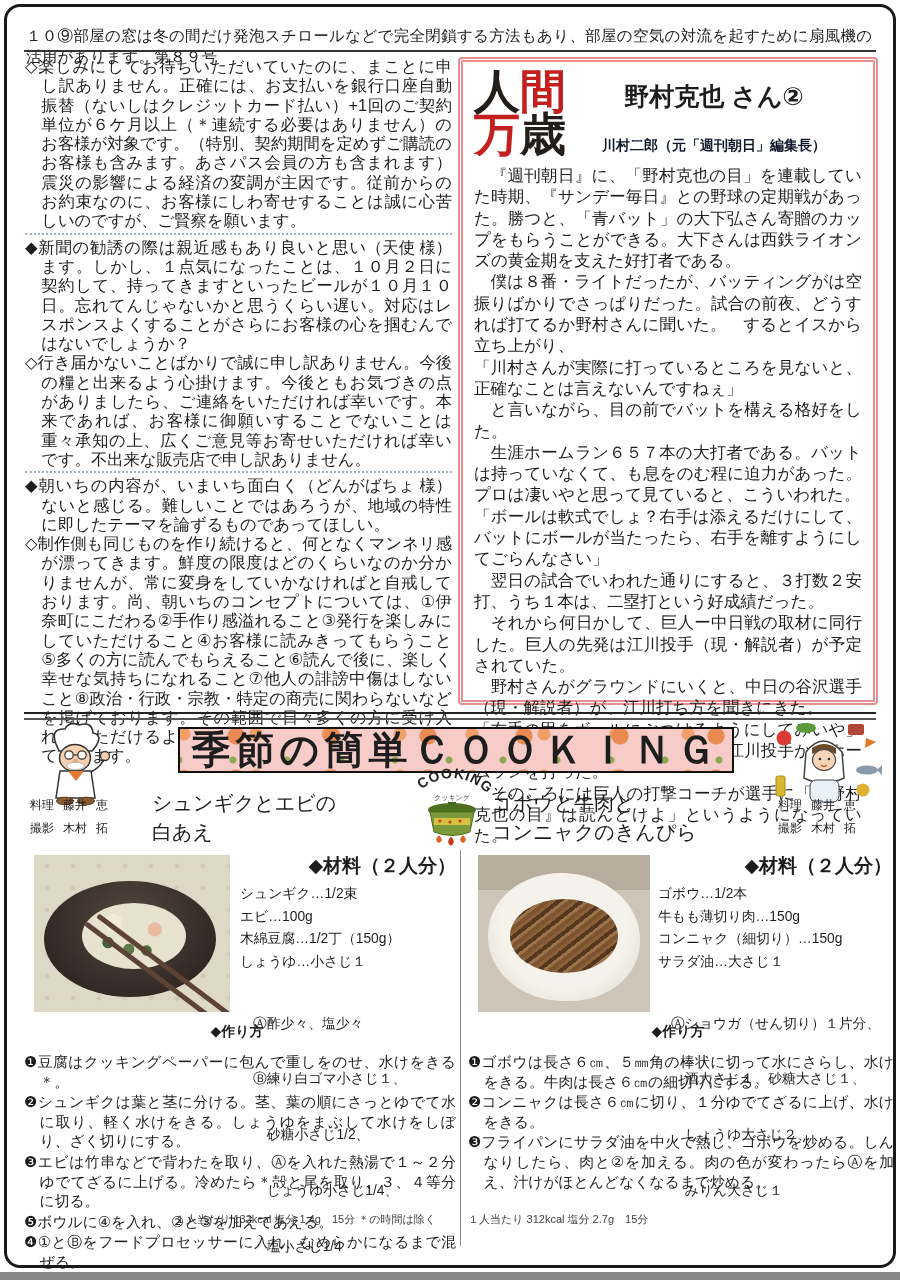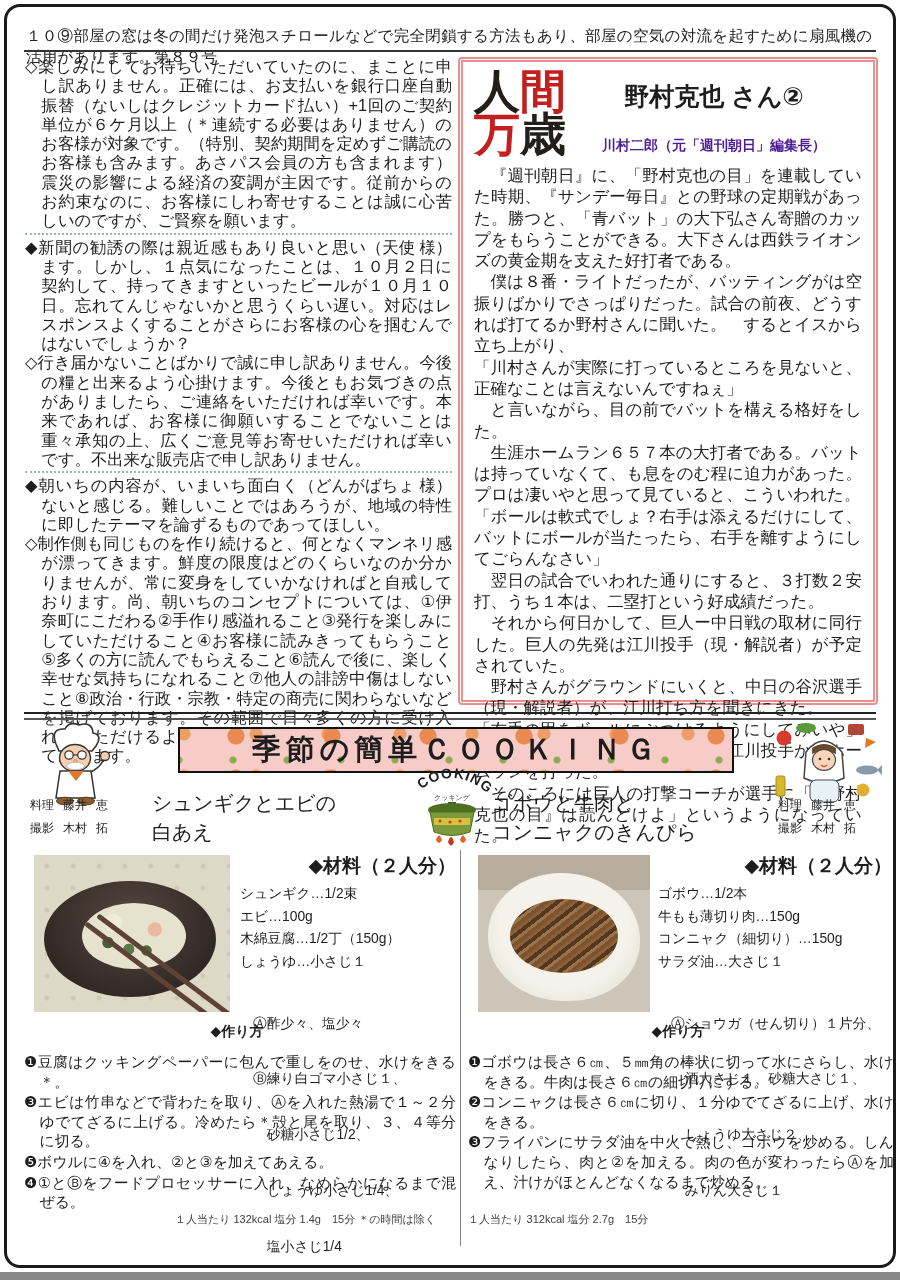--- a/index.html
+++ b/index.html
@@ -26,21 +26,21 @@
   .feature-titles{flex:1;text-align:center;padding-top:10px;}
   .feature-title{font-size:25px;font-weight:bold;}
   .feature-byline{margin-top:10px;font-size:14px;font-weight:bold;font-family:"Liberation Serif","DejaVu Serif",serif;}
   .feature-body{margin-top:9px;font-size:16.5px;line-height:21.3px;text-align:justify;}
   .fp{margin:0;white-space:pre-wrap;}
 
   
   .double-rule{position:absolute;left:24px;right:24px;top:712px;height:4px;
         border-top:2px solid #222;border-bottom:2px solid #555;}
   .banner{position:absolute;left:178px;top:727px;width:552px;height:42px;border:2px solid #111;
-        display:flex;align-items:center;justify-content:center;font-size:29px;font-weight:bold;letter-spacing:5px;
+        display:flex;align-items:center;justify-content:center;font-size:39px;font-weight:bold;letter-spacing:5px;
         background-color:#f6cbc8;
         background-image:radial-gradient(circle,#e98a52 0 8px,rgba(0,0,0,0) 9px),
                          radial-gradient(circle,#ef9f66 0 6px,rgba(0,0,0,0) 7px),
                          radial-gradient(circle,#8fab52 0 3px,rgba(0,0,0,0) 4px);
         background-size:96px 42px,72px 42px,54px 42px;
         background-position:8px -14px,40px 26px,26px 10px;background-repeat:repeat;font-family:Liberation Serif, serif;}
   .illu{position:absolute;}
   .credits{position:absolute;display:grid;grid-template-columns:auto auto auto;column-gap:9px;row-gap:2px;
         font-size:12px;line-height:14px;gap:9px;}
   .r-title{position:absolute;font-size:20px;font-weight:normal;line-height:29px;}
@@ -100,21 +100,21 @@
   <div class="feature-box">
     <div class="feature-head">
       <div class="bz-logo">
         <span class="bz-c" style="color: rgb(36, 30, 26);">人</span>
         <span class="bz-c" style="color: rgb(196, 31, 31);">間</span>
         <span class="bz-c" style="color: rgb(196, 31, 31);">万</span>
         <span class="bz-c" style="color: rgb(36, 30, 26);">歳</span>
       </div>
       <div class="feature-titles">
         <div class="feature-title">野村克也 さん②</div>
-        <div class="feature-byline" style="color: #4c1d95; margin-top: 24px;">川村二郎（元「週刊朝日」編集長）</div>
+        <div class="feature-byline" style="color: #0f172a; margin-top: 24px;">川村二郎（元「週刊朝日」編集長）</div>
       </div>
     </div>
     <div class="feature-body">
       <p class="fp">　『週刊朝日』に、「野村克也の目」を連載していた時期、『サンデー毎日』との野球の定期戦があった。勝つと、「青バット」の大下弘さん寄贈のカップをもらうことができる。大下さんは西鉄ライオンズの黄金期を支えた好打者である。</p>
       <p class="fp">　僕は８番・ライトだったが、バッティングがは空振りばかりでさっぱりだった。試合の前夜、どうすれば打てるか野村さんに聞いた。　するとイスから立ち上がり、</p>
       <p class="fp">「川村さんが実際に打っているところを見ないと、正確なことは言えないんですねぇ」</p>
       <p class="fp">　と言いながら、目の前でバットを構える格好をした。</p>
       <p class="fp">　生涯ホームラン６５７本の大打者である。バットは持っていなくて、も息をのむ程に迫力があった。プロは凄いやと思って見ていると、こういわれた。</p>
       <p class="fp">「ボールは軟式でしょ？右手は添えるだけにして、バットにボールが当たったら、右手を離すようにしてごらんなさい」</p>
       <p class="fp">　翌日の試合でいわれた通りにすると、３打数２安打、うち１本は、二塁打という好成績だった。</p>
@@ -218,20 +218,21 @@
         <div>　塩小さじ1/4</div>
       </div>
     </div>
   </div>
 
   <div class="v-div"></div>
 
   <div class="steps-head" style="left:24px;top:1023px;width:426px">◆作り方</div>
   <div class="steps" style="left:24px;top:1053px;width:432px">
     <p class="step">❶豆腐はクッキングペーパーに包んで重しをのせ、水けをきる＊。</p>
+    <p class="step">❷シュンギクは葉と茎に分ける。茎、葉の順にさっとゆでて水に取り、軽く水けをきる。しょうゆをまぶして水けをしぼり、ざく切りにする。</p>
     <p class="step">❸エビは竹串などで背わたを取り、Ⓐを入れた熱湯で１～２分ゆでてざるに上げる。冷めたら＊殻と尾を取り、３、４等分に切る。</p>
     <p class="step">❺ボウルに④を入れ、②と③を加えてあえる。</p>
     <p class="step">❹①とⒷをフードプロセッサーに入れ、なめらかになるまで混ぜる。</p>
   </div>
   <div class="kfoot" style="left:24px;top:1212px;width:412px;text-align:right">１人当たり 132kcal 塩分 1.4g　15分 ＊の時間は除く</div>
 
   <div class="r-title" style="left:492px;top:789px;width:280px">
     <div>ゴボウと牛肉と</div>
     <div>コンニャクのきんぴら</div>
   </div>

